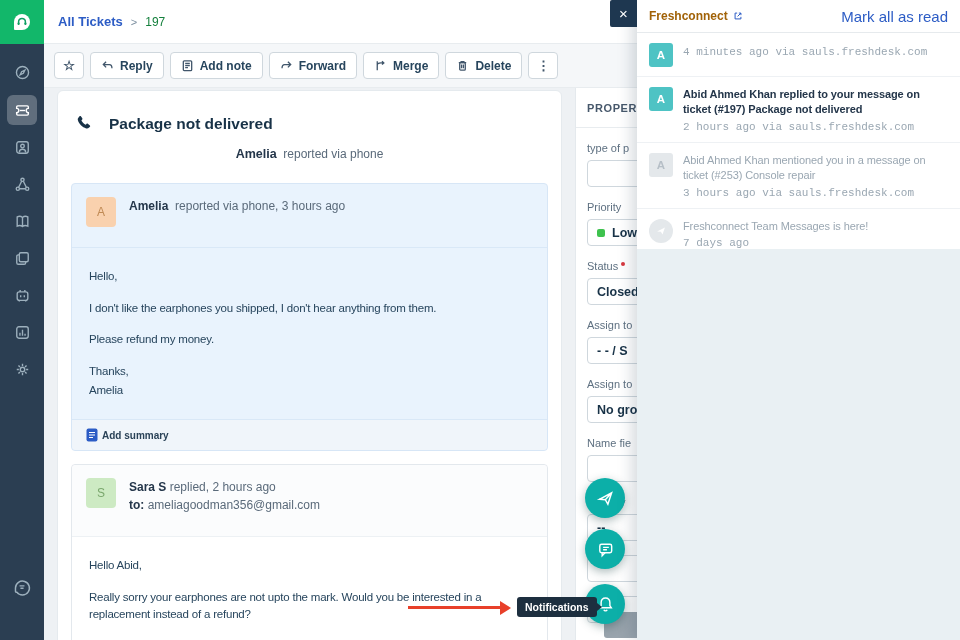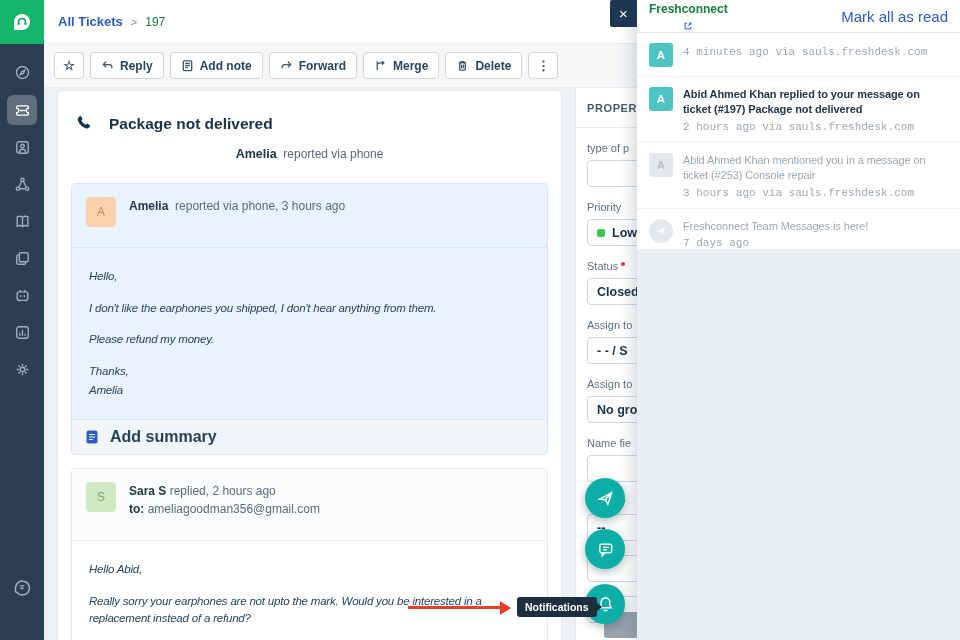--- a/index.html
+++ b/index.html
@@ -45,23 +45,23 @@
   .msg-card.agent .msg-header { padding-bottom:24px; background:#fbfcfd; border-radius:4px 4px 0 0; }
   .avatar { width:30px; height:30px; border-radius:4px; display:flex; align-items:center; justify-content:center; font-size:12px; flex:none; }
   .avatar.peach { background:#f9d1ae; color:#c08a54; }
   .avatar.green { background:#cdeac3; color:#7aa76d; }
   .who { margin-left:13px; padding-top:2px; font-size:12px; color:#5a6a7a; }
   .who b { color:#24364a; }
   .who .line2 { margin-top:4px; }
   .msg-divider { height:1px; background:#d9e8f7; }
   .msg-card.agent .msg-divider { background:#edf1f4; }
   .msg-body { padding:20px 17px 6px; font-size:11.5px; letter-spacing:-0.2px; color:#27455d; line-height:1.45; }
-  .msg-body p { margin-bottom:15px;font-style:italic; }
+  .msg-body p { margin-bottom:15px; }
   .msg-body p.tight { margin-bottom:2px; }
-  .msg-footer { background:#f0f5fa; border-top:1px solid #d9e8f7; border-radius:0 0 4px 4px; display:flex; align-items:center; gap:12px; padding:8px 14px; font-size:16px; font-weight:600; color:#2a4257; cursor:pointer; }
+  .msg-footer { background:#f0f5fa; border-top:1px solid #d9e8f7; border-radius:0 0 4px 4px; display:flex; align-items:center; gap:4px; padding:8px 14px; font-size:10px; font-weight:600; color:#2a4257; cursor:pointer; }
 
   
   .props { position:absolute; left:575px; top:88px; width:220px; height:552px; background:#fff; border-left:1px solid #e4e9ed; z-index:1; padding:14px 0 0 11px; }
   .props-title { font-size:11px; font-weight:700; letter-spacing:.6px; color:#47586b; }
   .props-sep { height:1px; background:#e8ecef; margin:13px 0 4px -11px; }
   .pfield { margin-top:14px; }
   .plabel { font-size:11px; color:#5e7081; }
   .req-dot { display:inline-block; width:4px; height:4px; border-radius:50%; background:#d7383f; vertical-align:top; margin-left:3px; margin-top:2px; }
   .pcontrol { margin-top:6px; width:185px; height:27px; border:1px solid #cfd7dd; border-radius:4px; background:#fff; display:flex; align-items:center; padding:0 9px; font-size:12.5px; font-weight:600; color:#183247; cursor:pointer; }
   .psquare { width:8px; height:8px; border-radius:2px; background:#3ec24e; margin-right:7px; flex:none; }
@@ -75,21 +75,21 @@
   
   .red-arrow { position:absolute; left:408px; top:606px; width:92px; height:3px; background:#e8402a; z-index:4; }
   .red-arrow:after { content:""; position:absolute; right:-11px; top:-5px; border:7px solid transparent; border-left:11px solid #e8402a; border-right:0; }
   .tooltip { position:absolute; left:517px; top:597px; height:20px; background:#1d2f3f; color:#fff; font-size:10.5px; font-weight:700; border-radius:3px; display:flex; align-items:center; padding:0 8px; z-index:4; }
   .tooltip:after { content:""; position:absolute; right:-5px; top:6px; border:4px solid transparent; border-left:5px solid #1d2f3f; border-right:0; }
 
   
   .notif-panel { position:absolute; left:637px; top:0; width:323px; height:640px; background:#fff; box-shadow:-5px 0 14px rgba(30,50,70,.18); z-index:5; }
   .notif-close { position:absolute; left:610px; top:0; width:27px; height:27px; background:#1e3750; color:#fff; font-size:15px; display:flex; align-items:center; justify-content:center; cursor:pointer; z-index:6; border-radius:2px 0 0 2px; }
   .notif-header { height:33px; border-bottom:1px solid #e6eaed; display:flex; align-items:center; justify-content:space-between; padding:0 12px; }
-  .notif-title { display:flex; align-items:center; gap:5px; color:#15803d; font-size:12px; font-weight:700; cursor:pointer;flex-direction:column; }
+  .notif-title { display:flex; align-items:center; gap:5px; color:#a16207; font-size:12px; font-weight:700; cursor:pointer; }
   .notif-title svg { stroke:#2c5cc5; fill:none; stroke-width:1.2; }
   .mark-read { color:#2c5cc5; font-size:15px; cursor:pointer; }
   .notif-item { display:flex; padding:10px 12px 9px; border-bottom:1px solid #eef1f4; cursor:pointer; }
   .n-avatar { width:24px; height:24px; border-radius:3px; background:#4ec3c4; color:#fff; font-size:11.5px; font-weight:600; display:flex; align-items:center; justify-content:center; flex:none; }
   .notif-item.read .n-avatar { background:#e4e8eb; color:#b6bfc7; }
   .n-avatar.round { border-radius:50%; background:#b9c2c9; }
   .n-avatar svg { stroke:#fff; fill:none; stroke-width:1.4; }
   .n-text { margin-left:10px; }
   .n-title { font-size:11px; letter-spacing:-0.1px; font-weight:700; color:#24364a; line-height:1.4; max-width:268px; }
   .notif-item.read .n-title { color:#9aa7b2; font-weight:400; }

